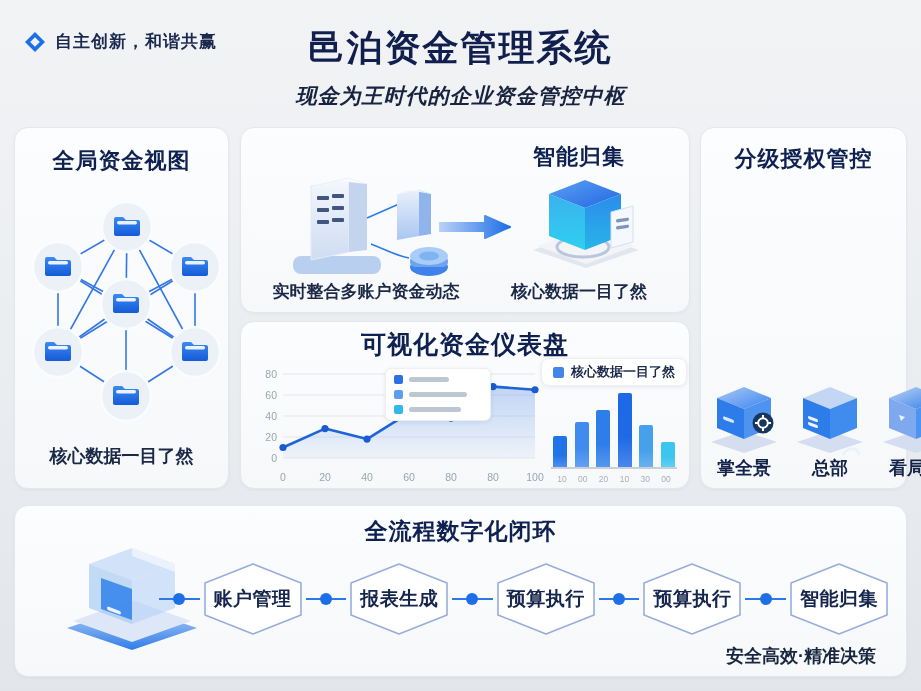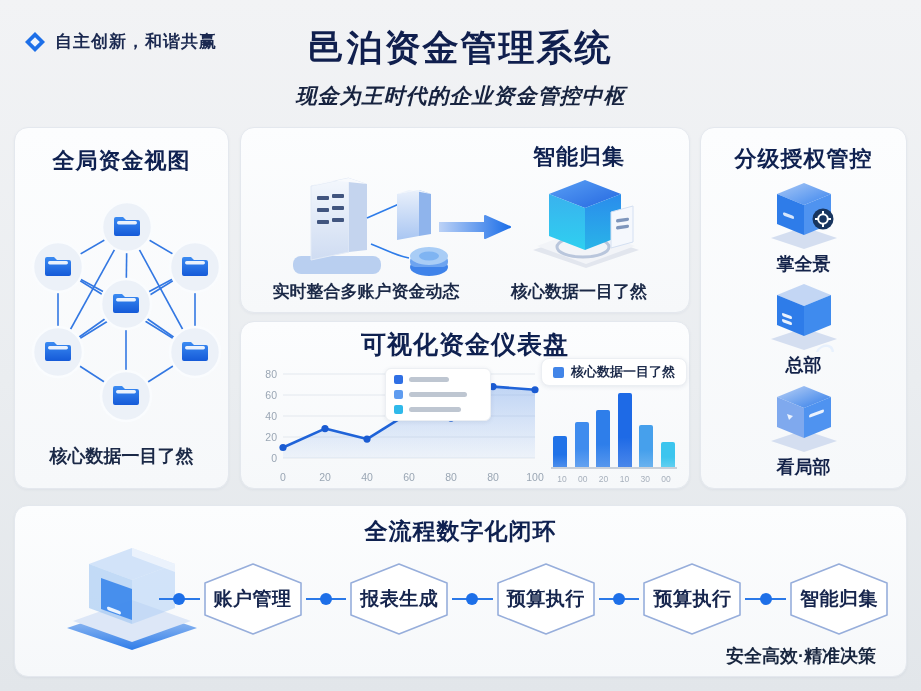--- a/index.html
+++ b/index.html
@@ -47,21 +47,21 @@
   .bars { position:absolute; left:4px; right:4px; bottom:15px; height:82px;
     display:flex; align-items:flex-end; justify-content:space-between;
     border-bottom:2px solid #c9d0d9; padding:0 2px; }
   .bars .bar { width:14px; border-radius:2px 2px 0 0; }
   .bar-labels { position:absolute; left:4px; right:4px; bottom:0; display:flex;
     justify-content:space-between; padding:0 4px; }
   .bar-labels span { font-size:8.5px; color:#a7b0bc; width:14px; text-align:center; }
   #card-auth { left:700px; top:127px; width:207px; height:362px; }
   #card-auth h2 { margin-top:16px; }
   .auth-col { position:absolute; left:0; right:0; top:48px; bottom:8px;
-    display:flex; flex-direction:column; align-items:center; justify-content:space-around; }
+    display:flex; flex-direction:row; align-items:flex-end; justify-content:space-around; }
   .auth-item { display:flex; flex-direction:column; align-items:center; }
   .auth-item .lbl { font-size:18px; font-weight:600; color:#14234a; margin-top:1px; }
   #card-process { left:14px; top:505px; width:893px; height:172px; }
   #card-process h2 { margin-top:10px; font-size:23px; }
   #proc-icon { position:absolute; left:42px; top:26px; }
   .flow { position:absolute; left:144px; right:14px; top:50px; height:86px;
     display:flex; align-items:center; }
   .connector { flex:1 1 auto; height:2px; background:#2b79e8; position:relative; min-width:18px; }
   .connector::after { content:""; position:absolute; left:50%; top:50%; transform:translate(-50%,-50%);
     width:12px; height:12px; border-radius:50%; background:#1d6fe8; }

